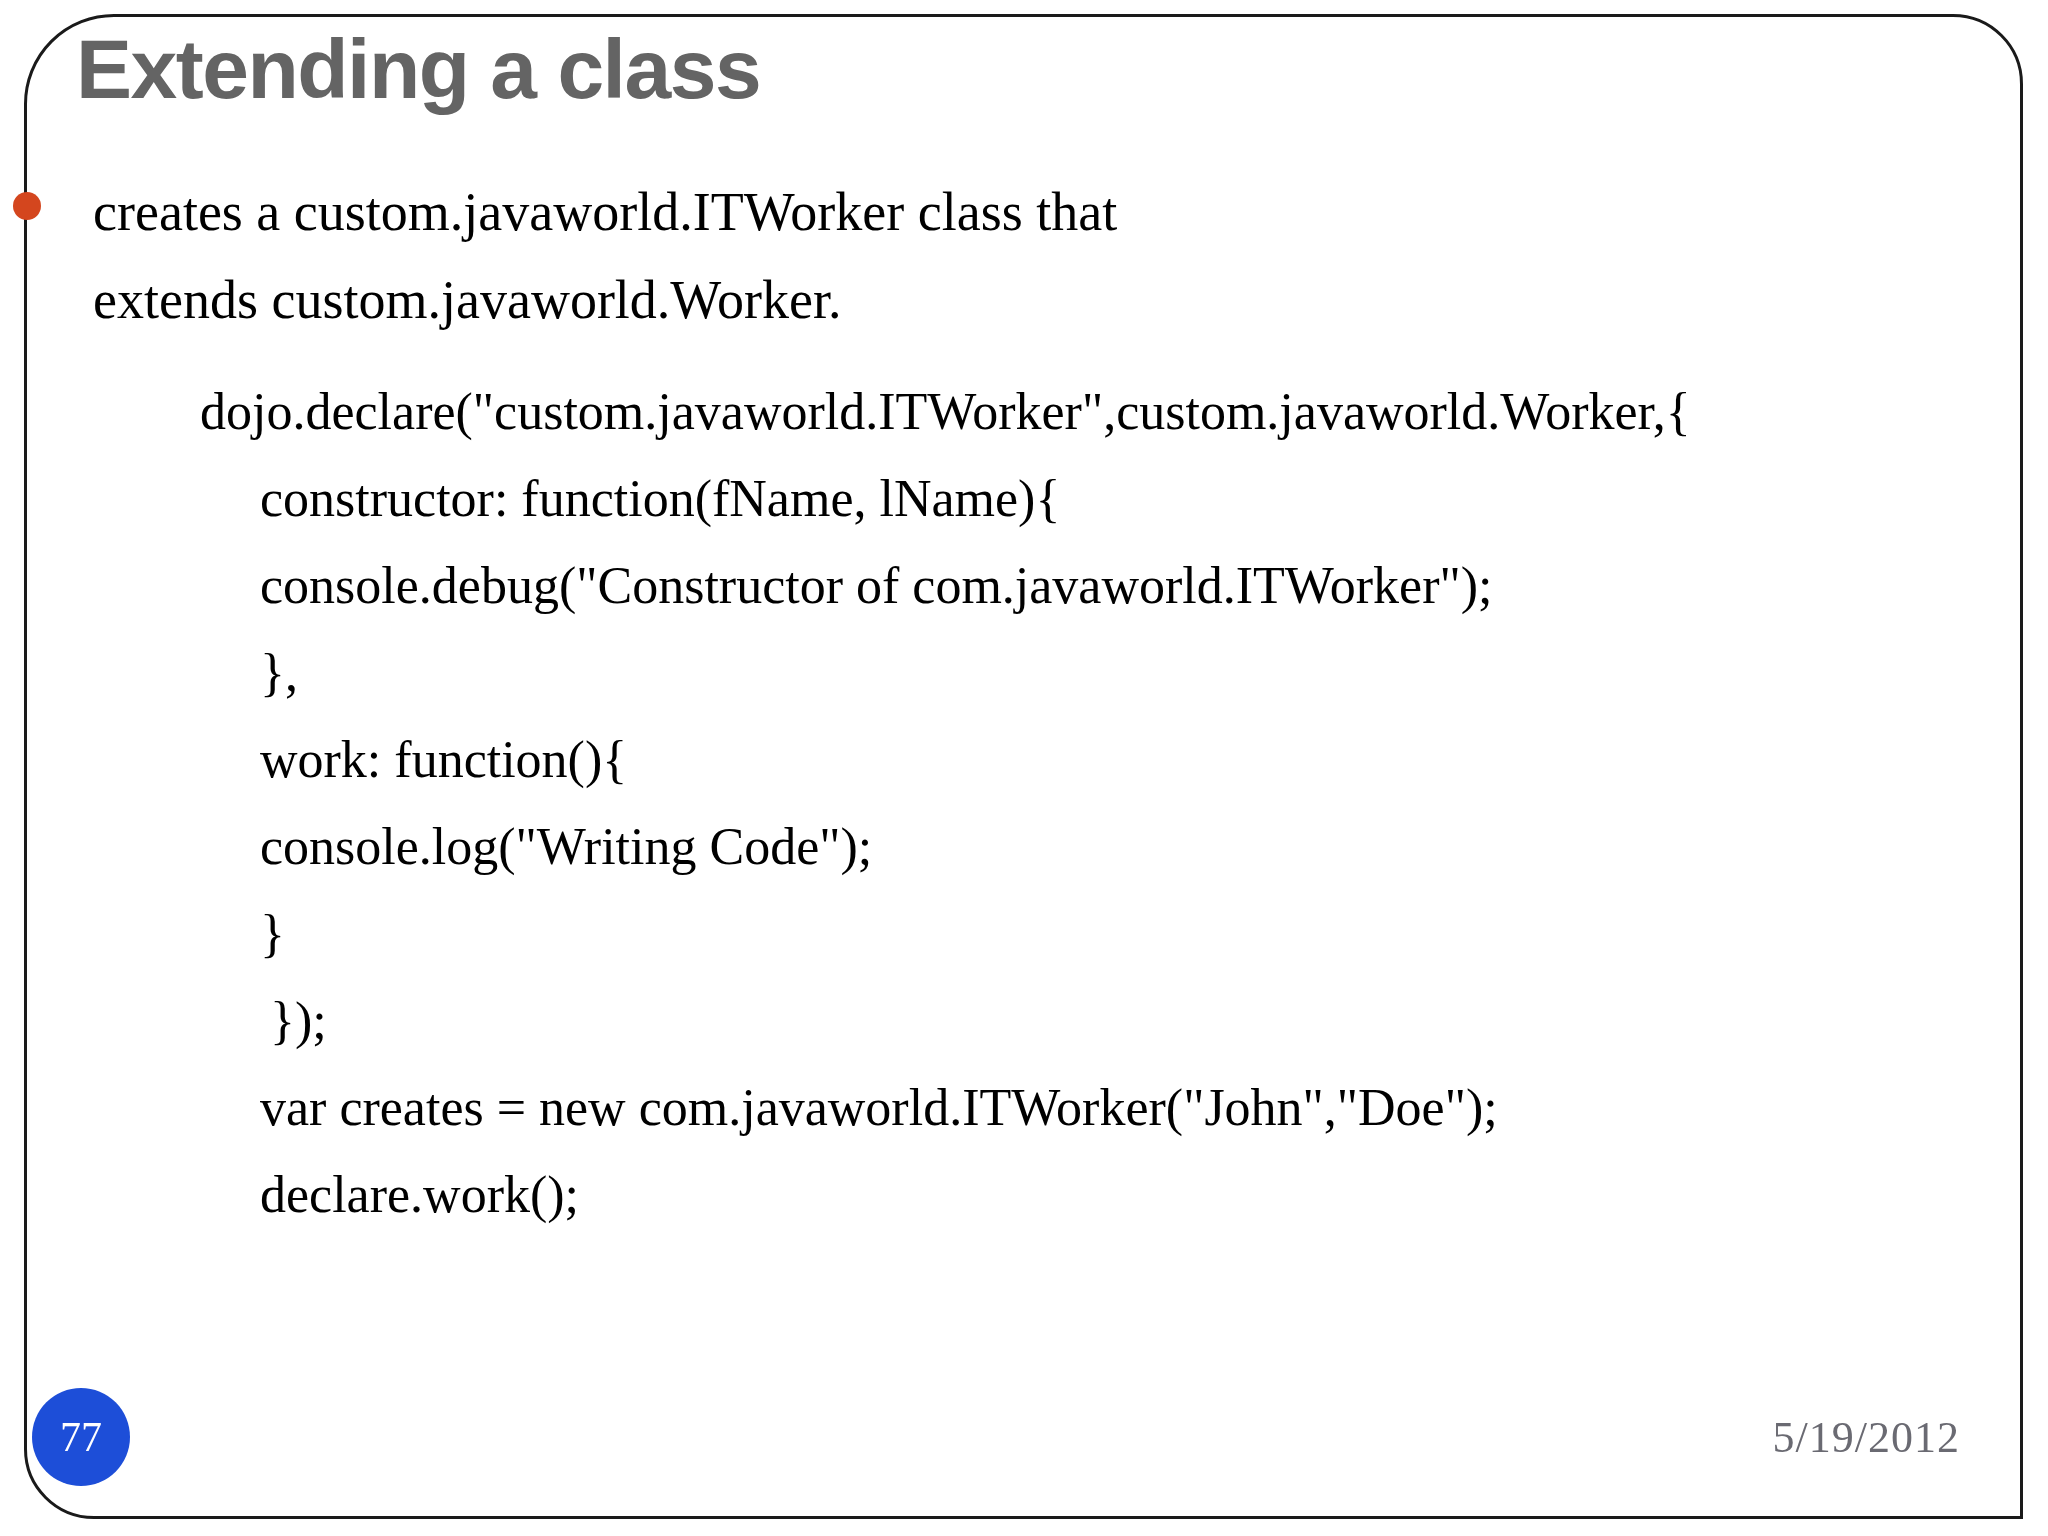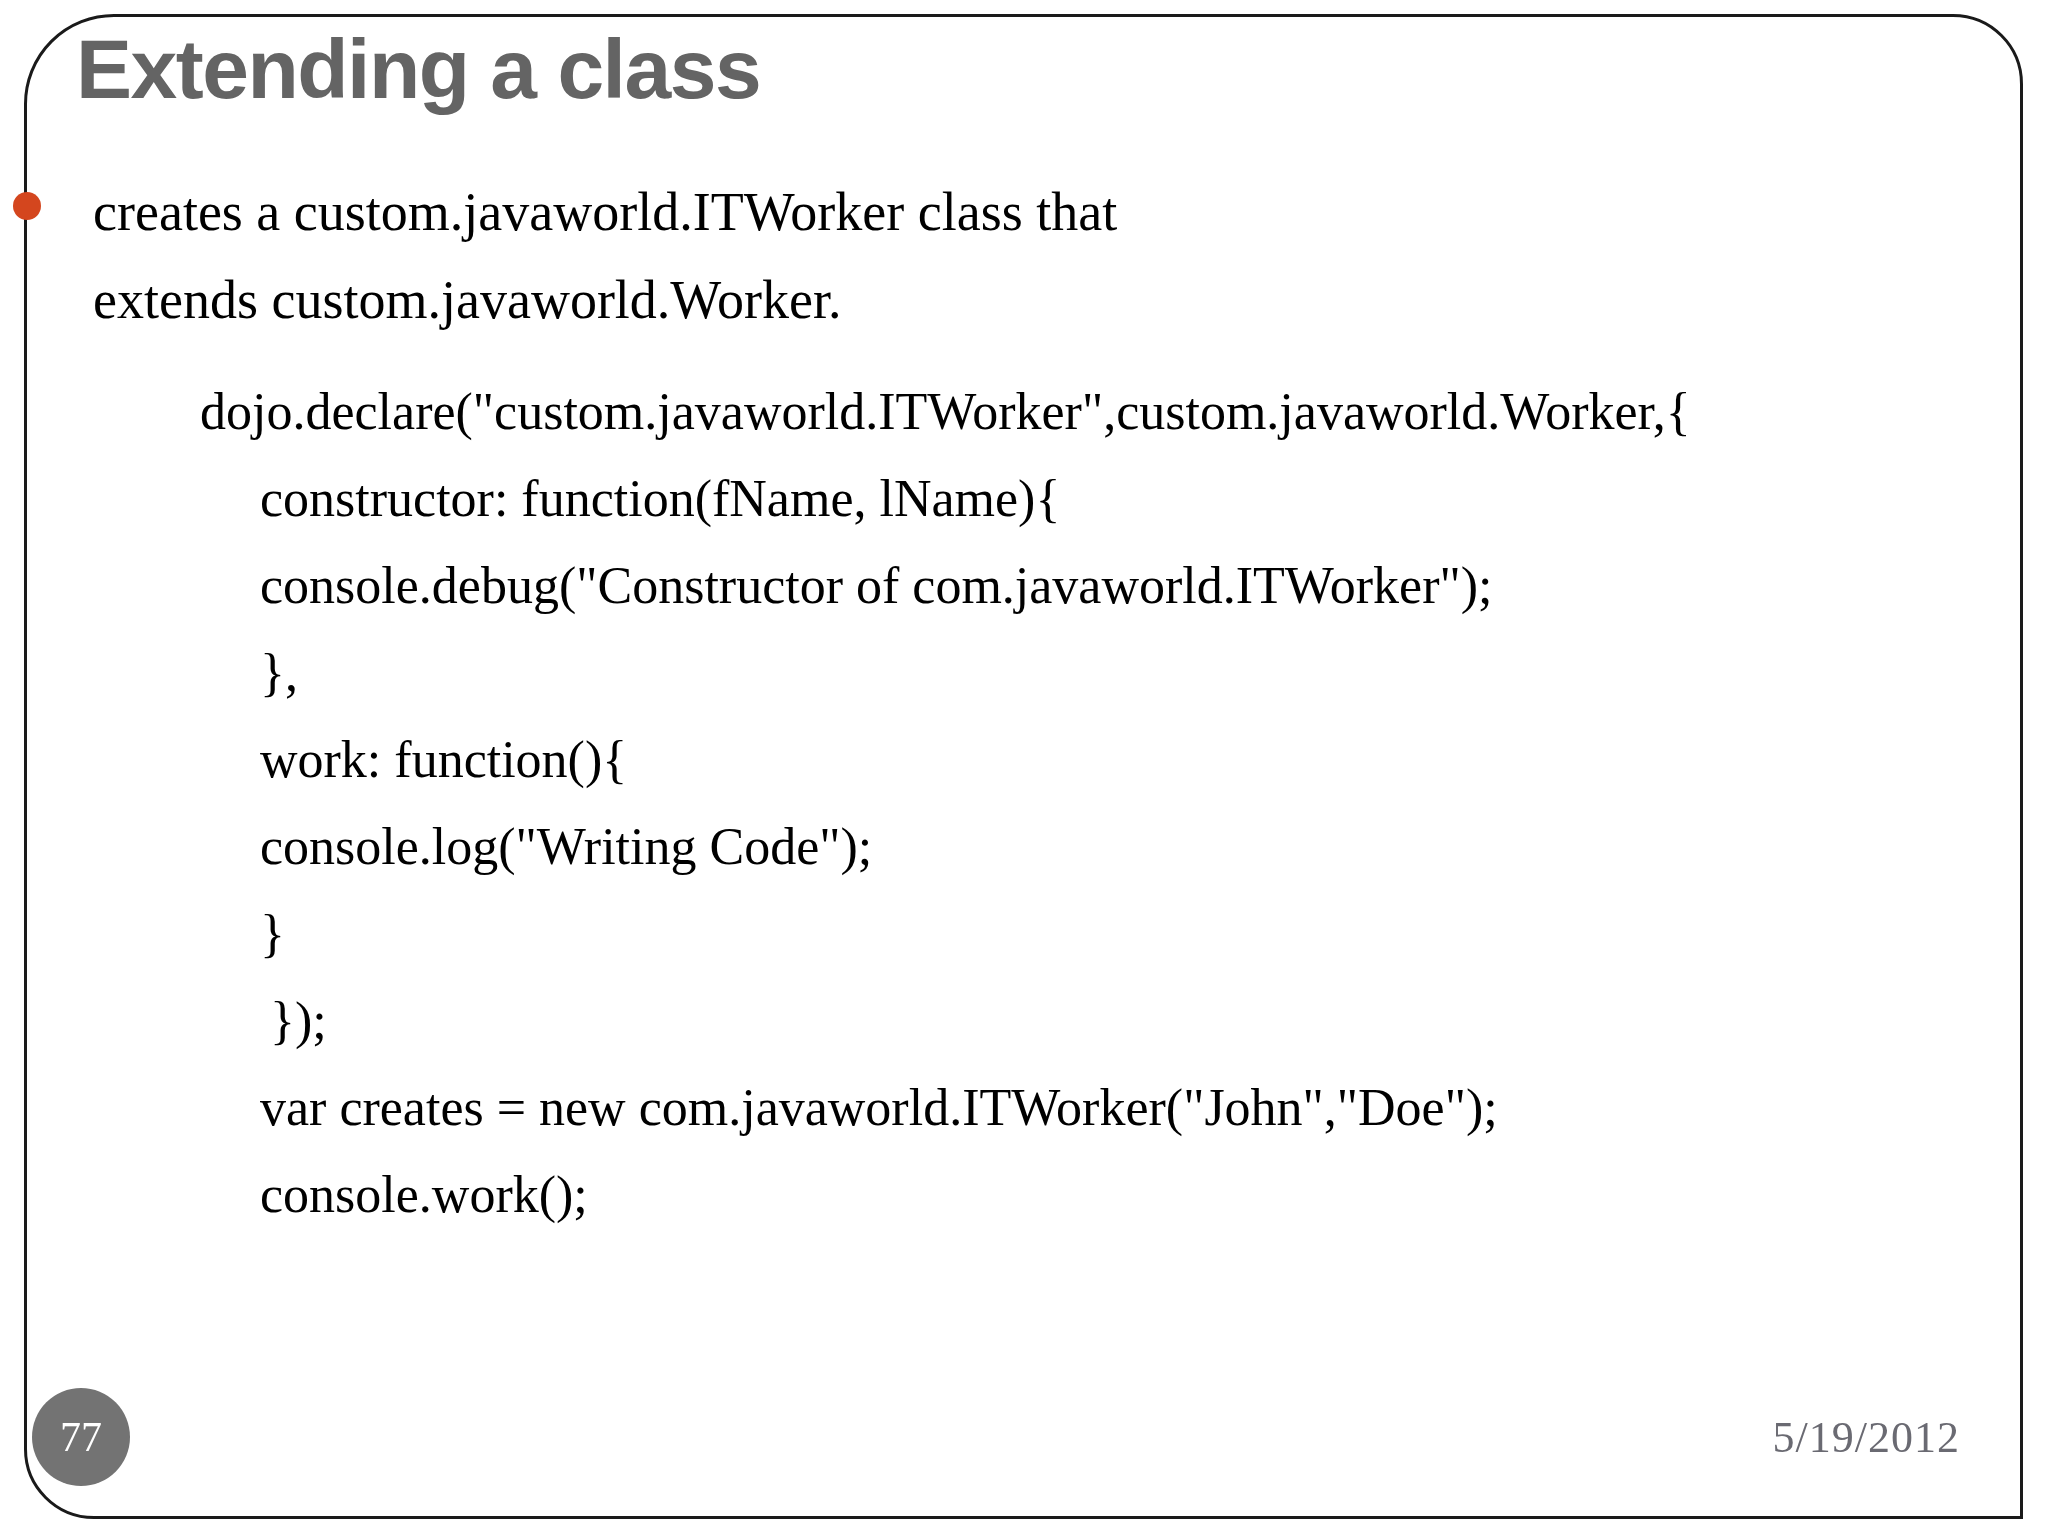--- a/index.html
+++ b/index.html
@@ -89,21 +89,21 @@
   #code-block .ind2 { margin-left: 57px; }
 
   
   #page-badge {
     position: absolute;
     left: 32px;
     top: 1388px;
     width: 98px;
     height: 98px;
     border-radius: 50%;
-    background: #737373;
+    background: #1d4ed8;
     color: #ffffff;
     font-size: 42px;
     line-height: 98px;
     text-align: center;
   }
 
   
   #slide-date {
     position: absolute;
     left: 1700px;
@@ -134,20 +134,20 @@
   <div id="code-block">
     <span class="code-line ind0">dojo.declare("custom.javaworld.ITWorker",custom.javaworld.Worker,{</span>
     <span class="code-line ind1">constructor: function(fName, lName){</span>
     <span class="code-line ind1">console.debug("Constructor of com.javaworld.ITWorker");</span>
     <span class="code-line ind1">},</span>
     <span class="code-line ind1">work: function(){</span>
     <span class="code-line ind1">console.log("Writing Code");</span>
     <span class="code-line ind1">}</span>
     <span class="code-line ind2"> });</span>
     <span class="code-line ind1">var creates = new com.javaworld.ITWorker("John","Doe");</span>
-    <span class="code-line ind1">console.work();</span>
+    <span class="code-line ind1">declare.work();</span>
   </div>
 
   <div id="page-badge">77</div>
 
   <div id="slide-date">5/19/2012</div>
 
 </div>
 
 </body></html>

